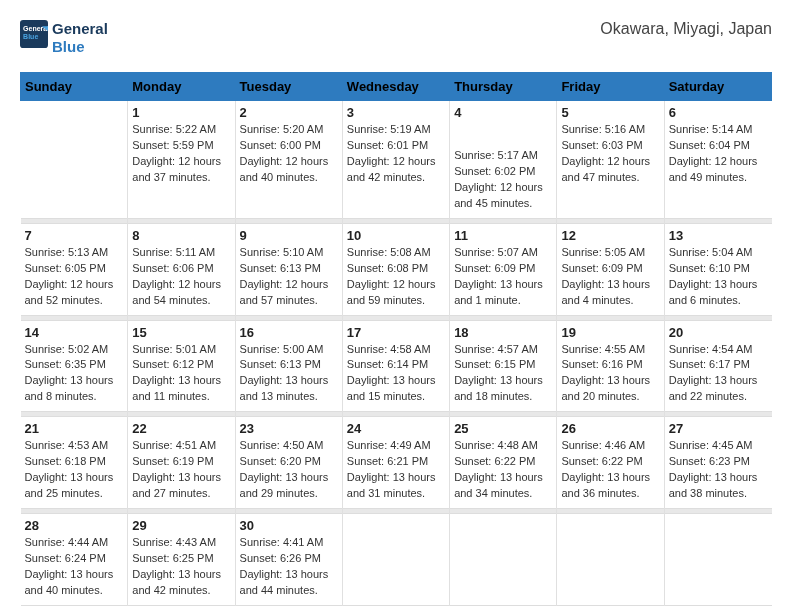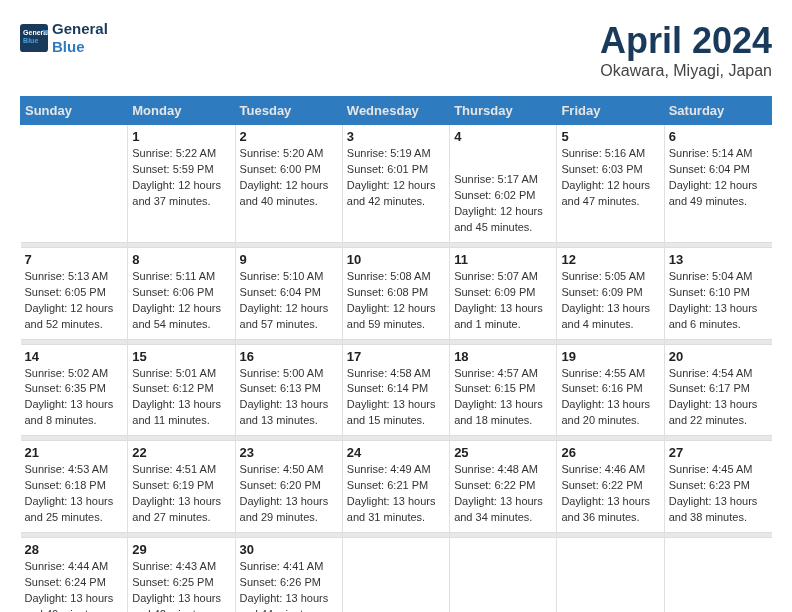--- a/index.html
+++ b/index.html
@@ -11,21 +11,20 @@
       padding: 20px;
     }
     .header {
       display: flex;
       justify-content: space-between;
       align-items: flex-start;
       margin-bottom: 16px;
     }
     .logo {
       display: flex;
-      align-items: center;
       gap: 4px;
     }
     .logo-icon {
       width: 28px;
       height: 28px;
     }
     .title-block {
       text-align: right;
     }
     .month-title {
@@ -37,21 +36,21 @@
       font-size: 16px;
       color: #444;
     }
     table {
       width: 100%;
       border-collapse: collapse;
       font-size: 11px;
     }
     thead tr th {
       background-color: #2e7bbf;
-      color: #e5e5e5;
+      color: #000000;
       padding: 6px 4px;
       text-align: left;
       font-size: 13px;
       font-weight: bold;
       border: 1px solid #2e7bbf;
     }
     tbody tr {
       border-bottom: 1px solid #ddd;
     }
     tbody tr td {
@@ -93,21 +92,20 @@
       <text x="4" y="14" font-size="9" font-weight="bold" fill="white" font-family="Arial">General</text>
       <text x="4" y="25" font-size="9" font-weight="bold" fill="#4aa3e0" font-family="Arial">Blue</text>
       <polygon points="28,8 36,14 36,8" fill="#4aa3e0"></polygon>
     </svg>
     <div>
       <div style="font-size:15px;font-weight:bold;color:#1a3a5c;line-height:1.2;">General</div>
       <div style="font-size:15px;font-weight:bold;color:#2e7bbf;line-height:1.2;">Blue</div>
     </div>
   </div>
   <div class="title-block">
-    <div class="month-title">April 2024</div>
     <div class="location">Okawara, Miyagi, Japan</div>
   </div>
 </div>
 
 <table>
   <thead>
     <tr>
       <th>Sunday</th>
       <th>Monday</th>
       <th>Tuesday</th>
@@ -183,21 +181,21 @@
         <td>
           <span class="day-num">8</span>
           <div class="day-info" style="white-space: pre-line;">Sunrise: 5:11 AM
 Sunset: 6:06 PM
 Daylight: 12 hours
 and 54 minutes.</div>
         </td>
         <td>
           <span class="day-num">9</span>
           <div class="day-info" style="white-space: pre-line;">Sunrise: 5:10 AM
-Sunset: 6:04 PM
+Sunset: 6:13 PM
 Daylight: 12 hours
 and 57 minutes.</div>
         </td>
         <td>
           <span class="day-num">10</span>
           <div class="day-info" style="white-space: pre-line;">Sunrise: 5:08 AM
 Sunset: 6:08 PM
 Daylight: 12 hours
 and 59 minutes.</div>
         </td>

